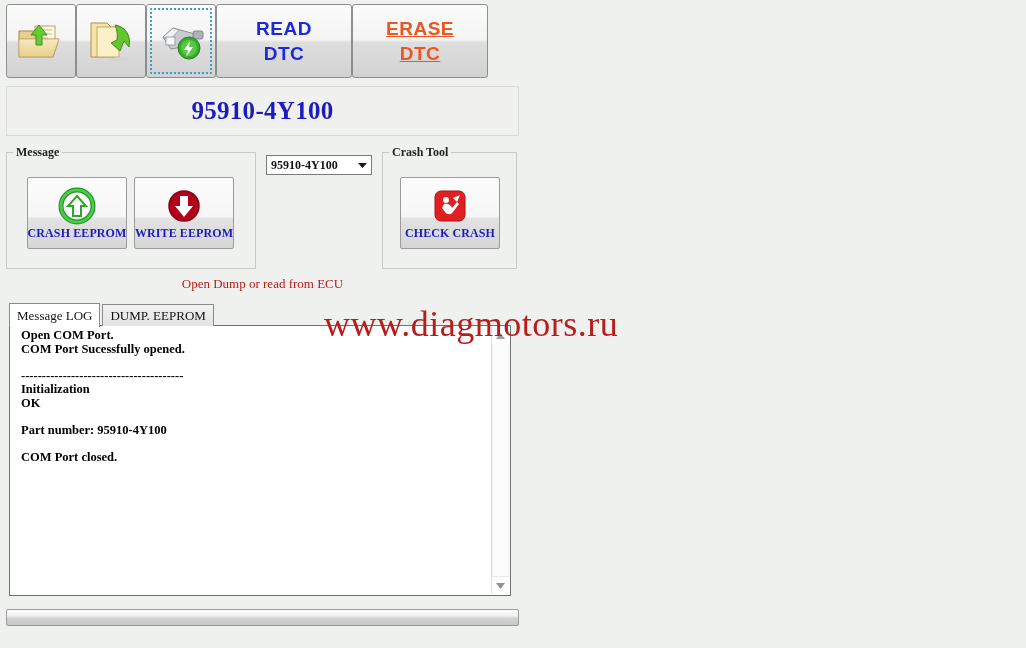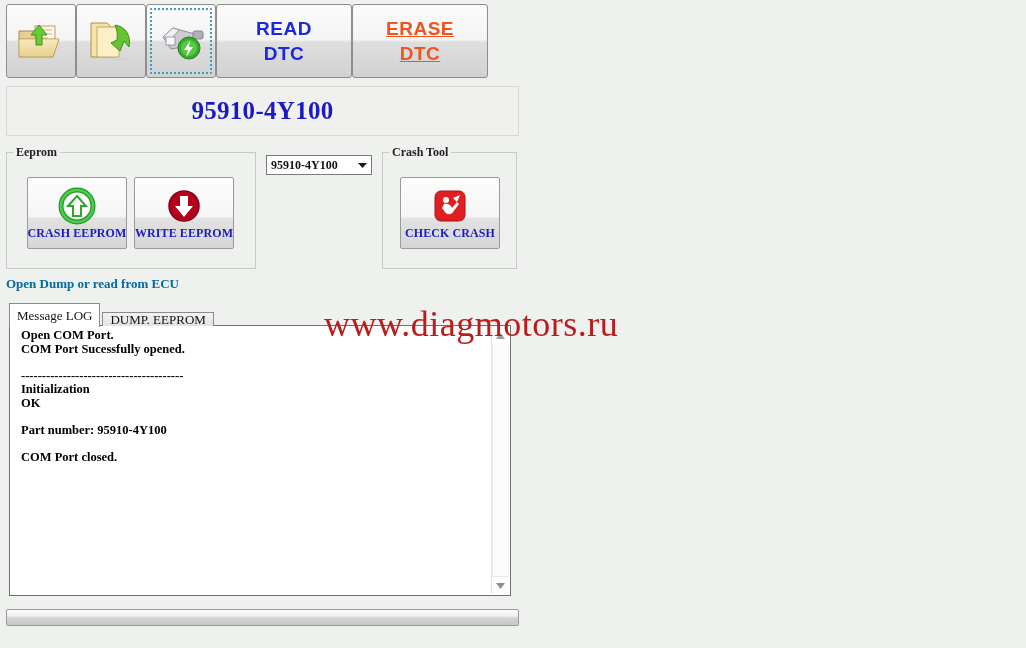--- a/index.html
+++ b/index.html
@@ -160,36 +160,37 @@
     display: flex;
     align-items: center;
     justify-content: center;
   }
 
   
   .hint {
     position: absolute;
     left: 6px; top: 276px;
     width: 513px;
-    color: #0369a1;
+    text-align: center;
+    color: #b91c1c;
     font-size: 13px;
-    font-weight: bold;
+    font-weight: normal;
   }
 
   
   .tabstrip {
     position: absolute;
     left: 9px; top: 303px;
     display: flex;
     align-items: flex-end;
     z-index: 3;
   }
   .tab {
     box-sizing: border-box;
-    height: 14px;
+    height: 22px;
     padding: 0 7px;
     border: 1px solid #8a8a8a;
     border-bottom: none;
     display: flex;
     align-items: center;
     font-size: 13px;
     color: #111;
     cursor: pointer;
     white-space: nowrap;
   }
@@ -346,21 +347,21 @@
         <div>DTC</div>
       </div>
     </div>
   </div>
 
   <div class="banner">
     <span class="banner-text">95910-4Y100</span>
   </div>
 
   <div class="group" id="grp-eeprom">
-    <span class="group-title">Eeprom</span>
+    <span class="group-title">Message</span>
 
     <div class="abtn" id="btn-read-eeprom">
       <span class="ico">
         <svg width="38" height="38" viewBox="0 0 38 38">
           <circle cx="19" cy="19" r="16" fill="none" stroke="#1e9c22" stroke-width="5"></circle>
           <circle cx="19" cy="19" r="16" fill="none" stroke="#52c94f" stroke-width="2.5"></circle>
           <circle cx="19" cy="19" r="12" fill="#ffffff"></circle>
           <path d="M19 9 l9 10 h-5 v10 h-8 V19 h-5 Z" fill="#ffffff" stroke="#2ea52b" stroke-width="2"></path>
         </svg>
       </span>

